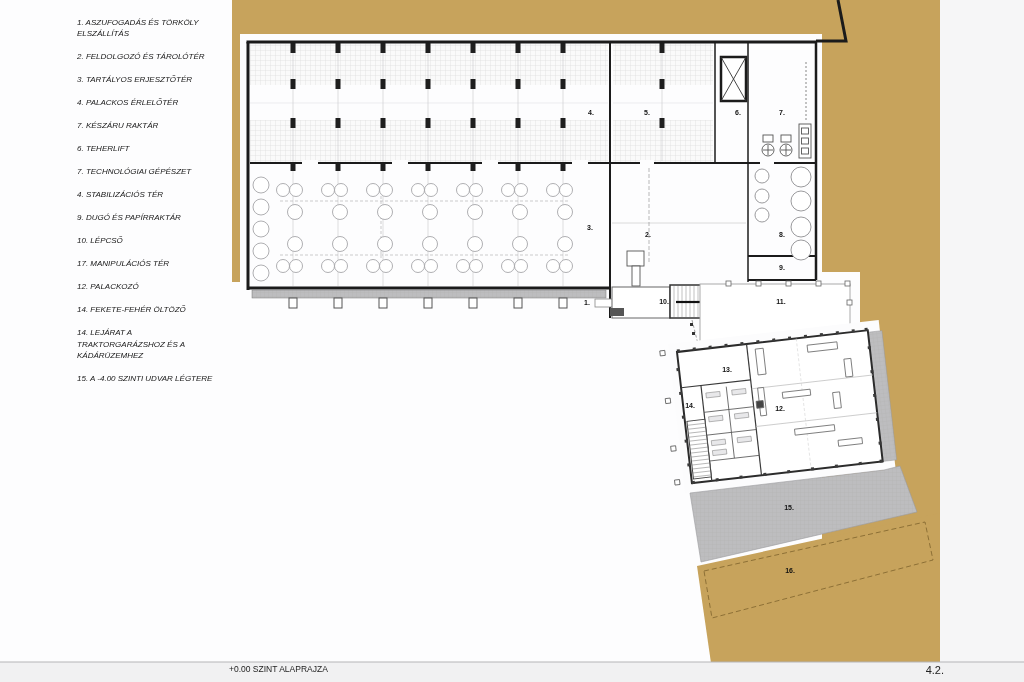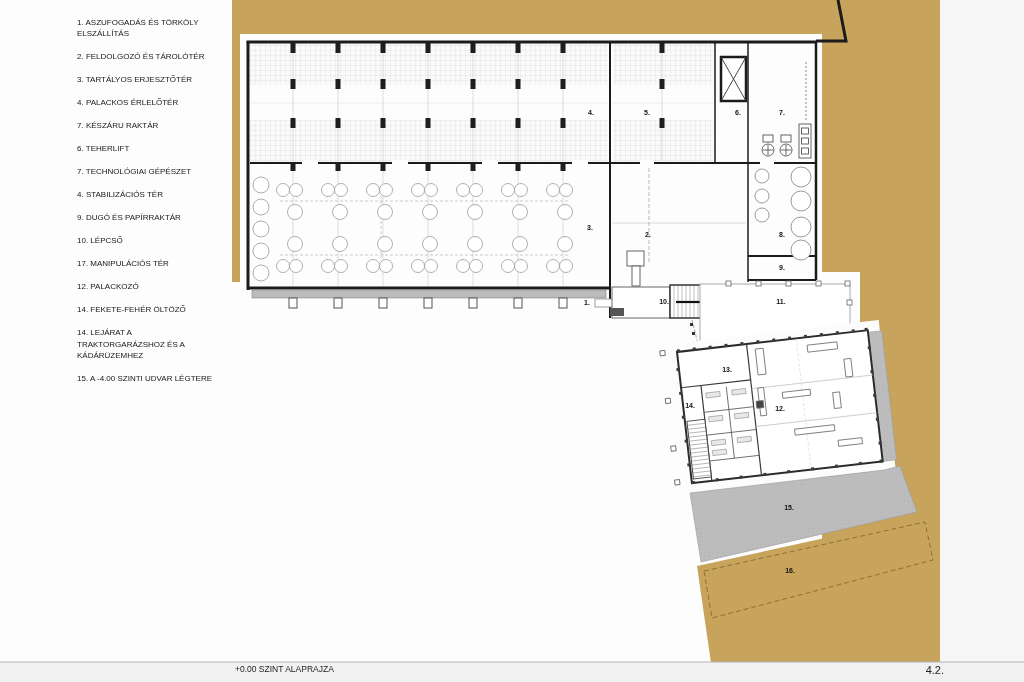--- a/index.html
+++ b/index.html
@@ -7,29 +7,29 @@
     width:1024px;height:682px;position:relative;overflow:hidden;
     background:#f6f6f7;
     font-family:"Liberation Sans", sans-serif;
     color:#1a1a1a;
   }
   #stage{position:absolute;inset:0;}
   svg{position:absolute;left:0;top:0;}
   .legend{
     position:absolute;left:77px;top:5px;width:158px;
     font-size:8px;line-height:11.5px;letter-spacing:0px;
-    white-space:pre-line;color:#161616;
+    white-space:pre-line;color:#161616;font-style:italic;
   }
   .legend div{white-space:pre-line;}
   .room-label{
     font-family:"Liberation Sans", sans-serif;
     font-size:7px;font-weight:bold;fill:#111;
   }
   .footer-title{
-    position:absolute;left:235px;top:664px;font-size:8.5px;color:#222;
+    position:absolute;left:229px;top:664px;font-size:8.5px;color:#222;
   }
   .sheet-number{
     position:absolute;right:80px;top:664px;font-size:11px;color:#222;
   }
 </style>
 </head>
 <body>
 
 <div id="stage">
 

